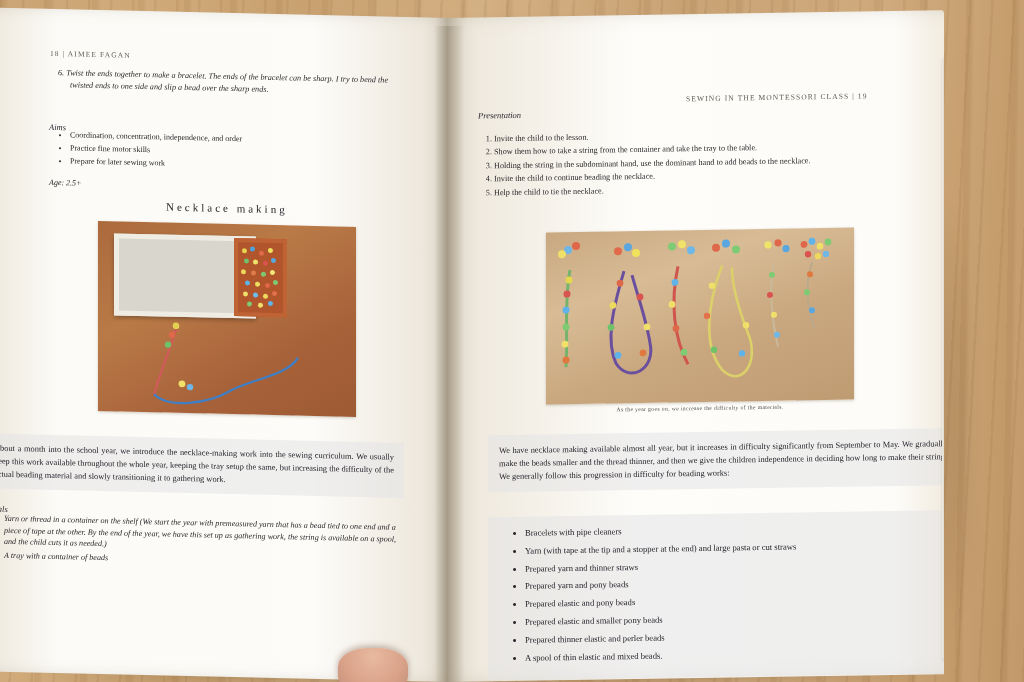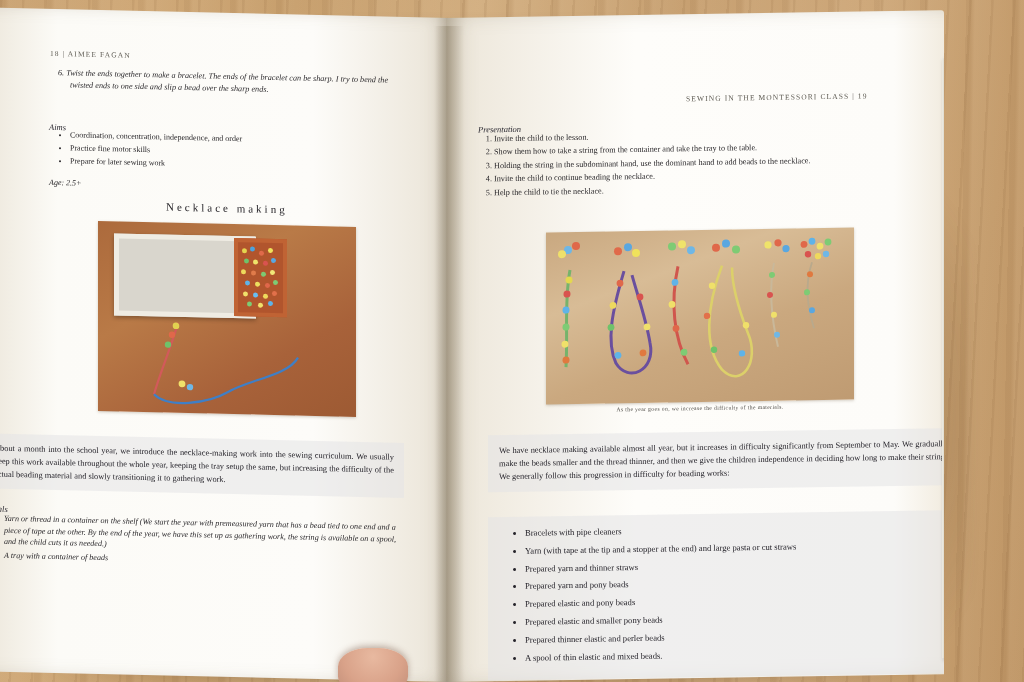--- a/index.html
+++ b/index.html
@@ -264,21 +264,21 @@
       <ul class="bullets body-text italic" style="left:-4px; top:505px; width:400px; font-size:8.1px; list-style-type: disc;">
         <li>Yarn or thread in a container on the shelf (We start the year with premeasured yarn that has a bead tied to one end and a piece of tape at the other. By the end of the year, we have this set up as gathering work, the string is available on a spool, and the child cuts it as needed.)</li>
         <li>A tray with a container of beads</li>
       </ul>
     </div>
 
     <div class="page page-right">
 
       <div class="runhead" style="left:240px; top:80px;">SEWING IN THE MONTESSORI CLASS | 19</div>
 
-      <div class="body-text section-label italic" style="left:32px; top:106px;">Presentation</div>
+      <div class="body-text section-label italic" style="left:32px; top:92px;">Presentation</div>
 
       <ol class="numlist body-text" style="left:34px; top:116px; width:428px; font-size:8.2px;">
         <li>Invite the child to the lesson.</li>
         <li>Show them how to take a string from the container and take the tray to the table.</li>
         <li>Holding the string in the subdominant hand, use the dominant hand to add beads to the necklace.</li>
         <li>Invite the child to continue beading the necklace.</li>
         <li>Help the child to tie the necklace.</li>
       </ol>
 
       <div class="photo photo-right" style="left:100px; top:216px; width:308px; height:172px;">

